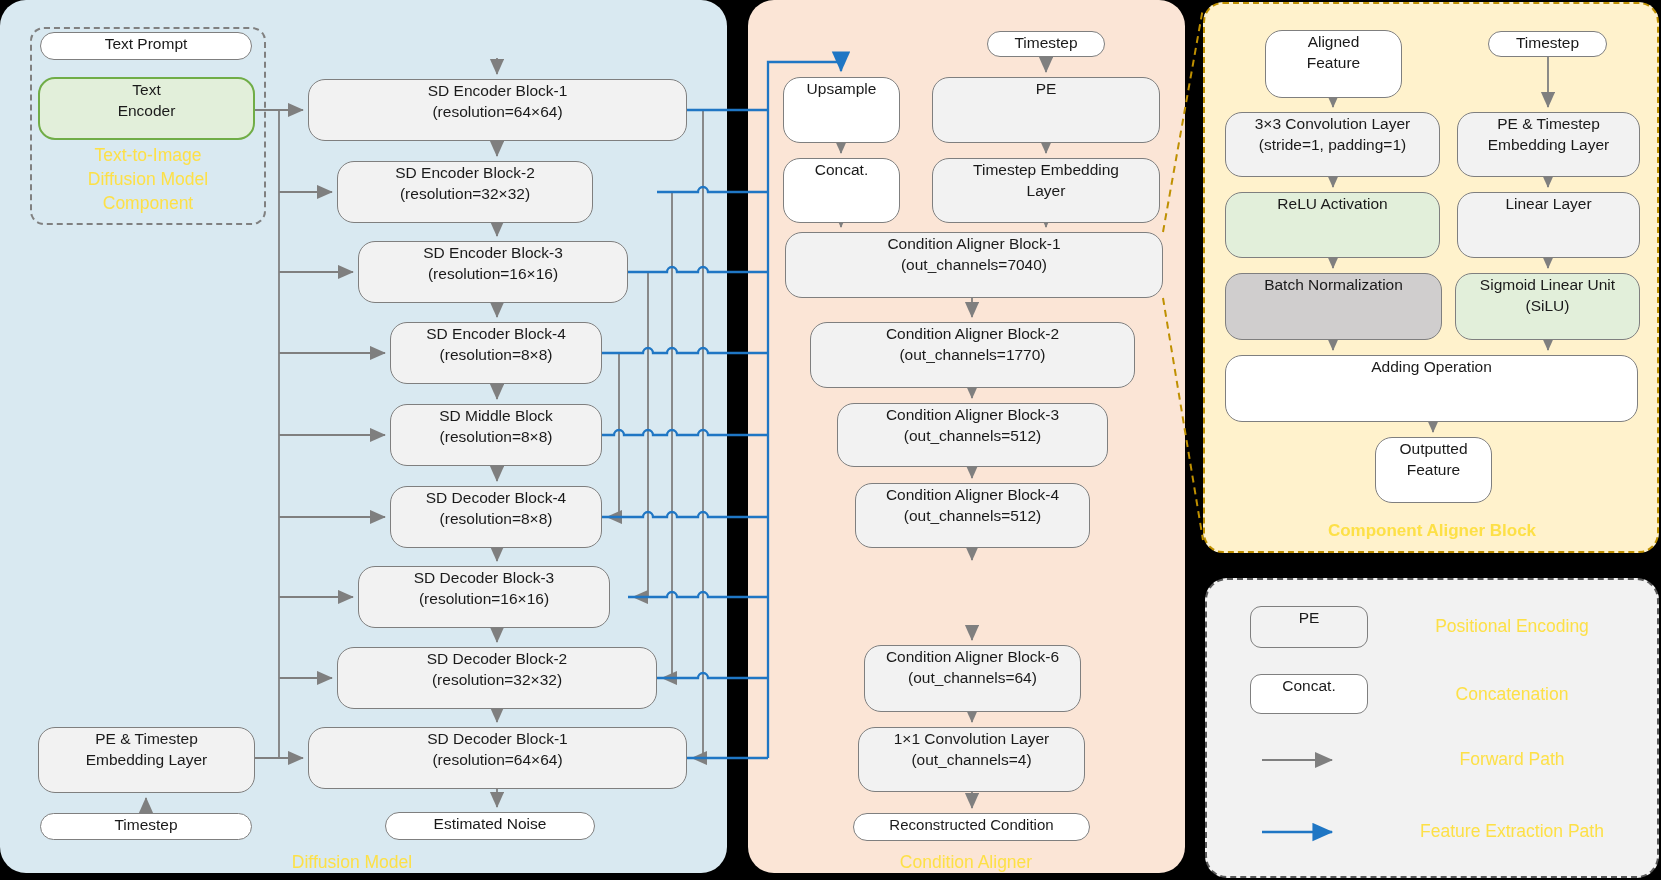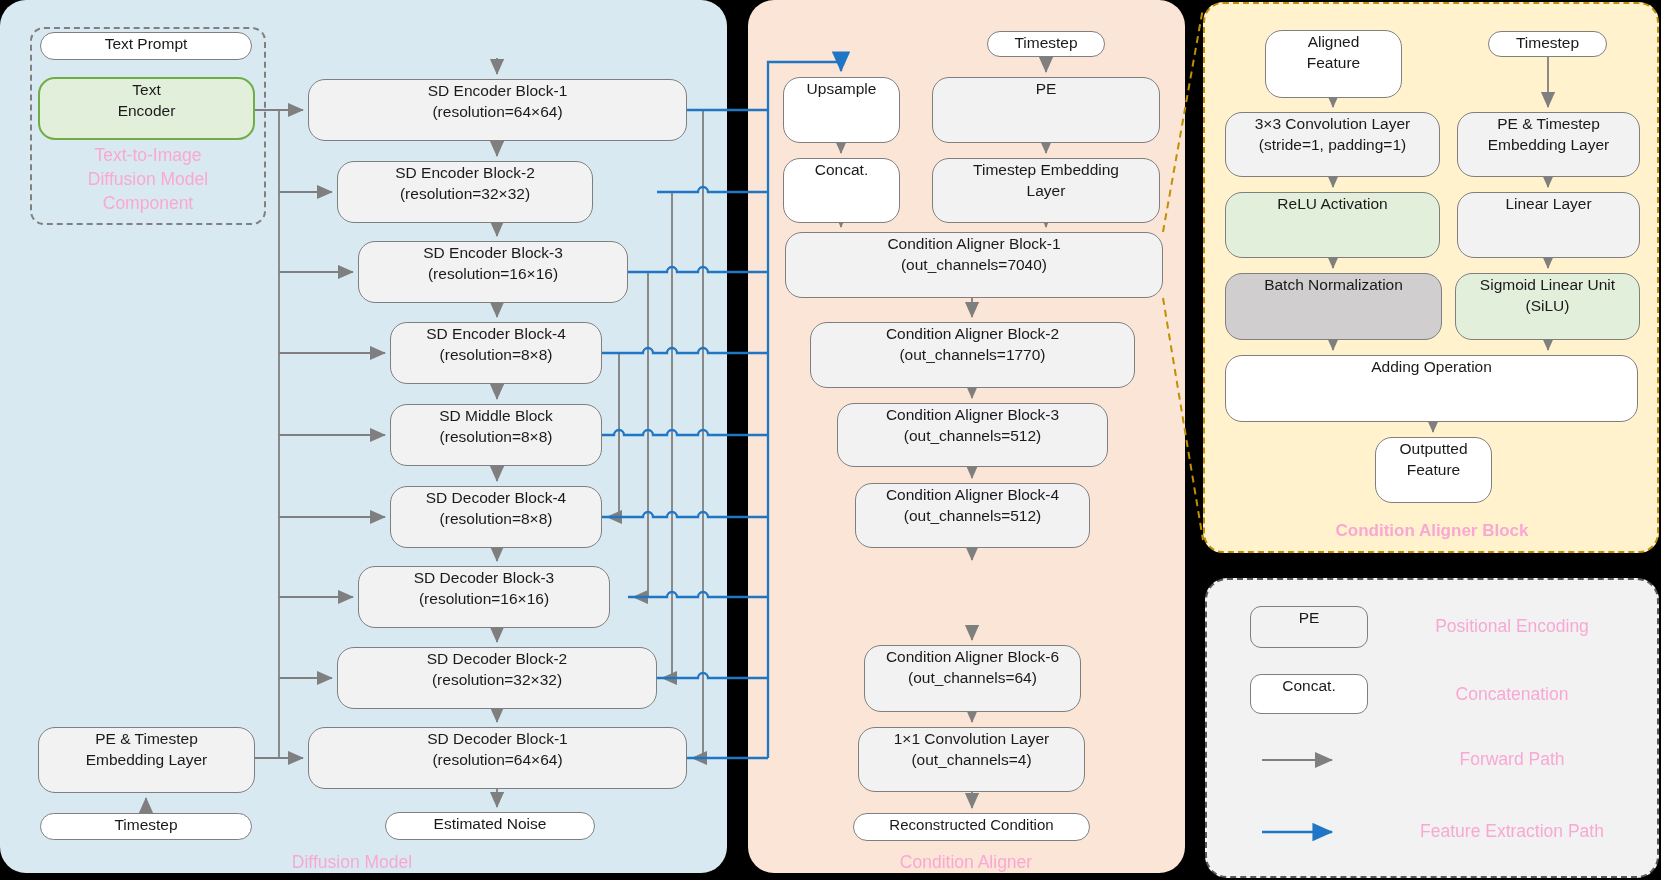--- a/index.html
+++ b/index.html
@@ -13,21 +13,21 @@
   svg{position:absolute;left:0;top:0;}
   .box{position:absolute;box-sizing:border-box;border:1.7px solid #7F7F7F;background:#F2F2F2;
        border-radius:17px;display:flex;flex-direction:column;align-items:center;justify-content:flex-start;
        text-align:center;font-size:15.5px;line-height:21px;}
   .pill{border-radius:15px;background:#fff;}
   .white{background:#fff;}
   .green{background:#E2EFDA;}
   .dgray{background:#D0CECE;}
   .tenc{background:#E2EFDA;border-color:#70AD47;border-width:2px;}
   .dashedbox{position:absolute;box-sizing:border-box;border:2px dashed #808080;border-radius:14px;background:transparent;}
-  .plabel{position:absolute;font-size:17.5px;text-align:center;color:#f9a8d4;}
+  .plabel{position:absolute;font-size:17.5px;text-align:center;color:#fde047;}
 </style>
 </head>
 <body>
 
 <div id="canvas">
 
   <div class="panel" id="p-diff"></div>
   <div class="panel" id="p-align"></div>
   <div class="panel" id="p-block"></div>
   <div class="panel" id="p-legend"></div>
@@ -267,21 +267,21 @@
     <span>Sigmoid Linear Unit</span>
     <span>(SiLU)</span>
   </div>
   <div class="box white" style="left:1225px;top:355px;width:413px;height:67px">
     <span>Adding Operation</span>
   </div>
   <div class="box white" style="left:1375px;top:437px;width:117px;height:66px">
     <span>Outputted</span>
     <span>Feature</span>
   </div>
-  <div class="plabel" style="left:1282px;top:521px;width:300px;font-weight:bold;font-size:17px">Condition Aligner Block</div>
+  <div class="plabel" style="left:1282px;top:521px;width:300px;font-weight:bold;font-size:17px">Component Aligner Block</div>
 
   <div class="box" style="left:1250px;top:606px;width:118px;height:42px;border-radius:11px">
     <span>PE</span>
   </div>
   <div class="plabel" style="left:1372px;top:616px;width:280px">Positional Encoding</div>
 
   <div class="box white" style="left:1250px;top:674px;width:118px;height:40px;border-radius:11px">
     <span>Concat.</span>
   </div>
   <div class="plabel" style="left:1372px;top:684px;width:280px">Concatenation</div>

